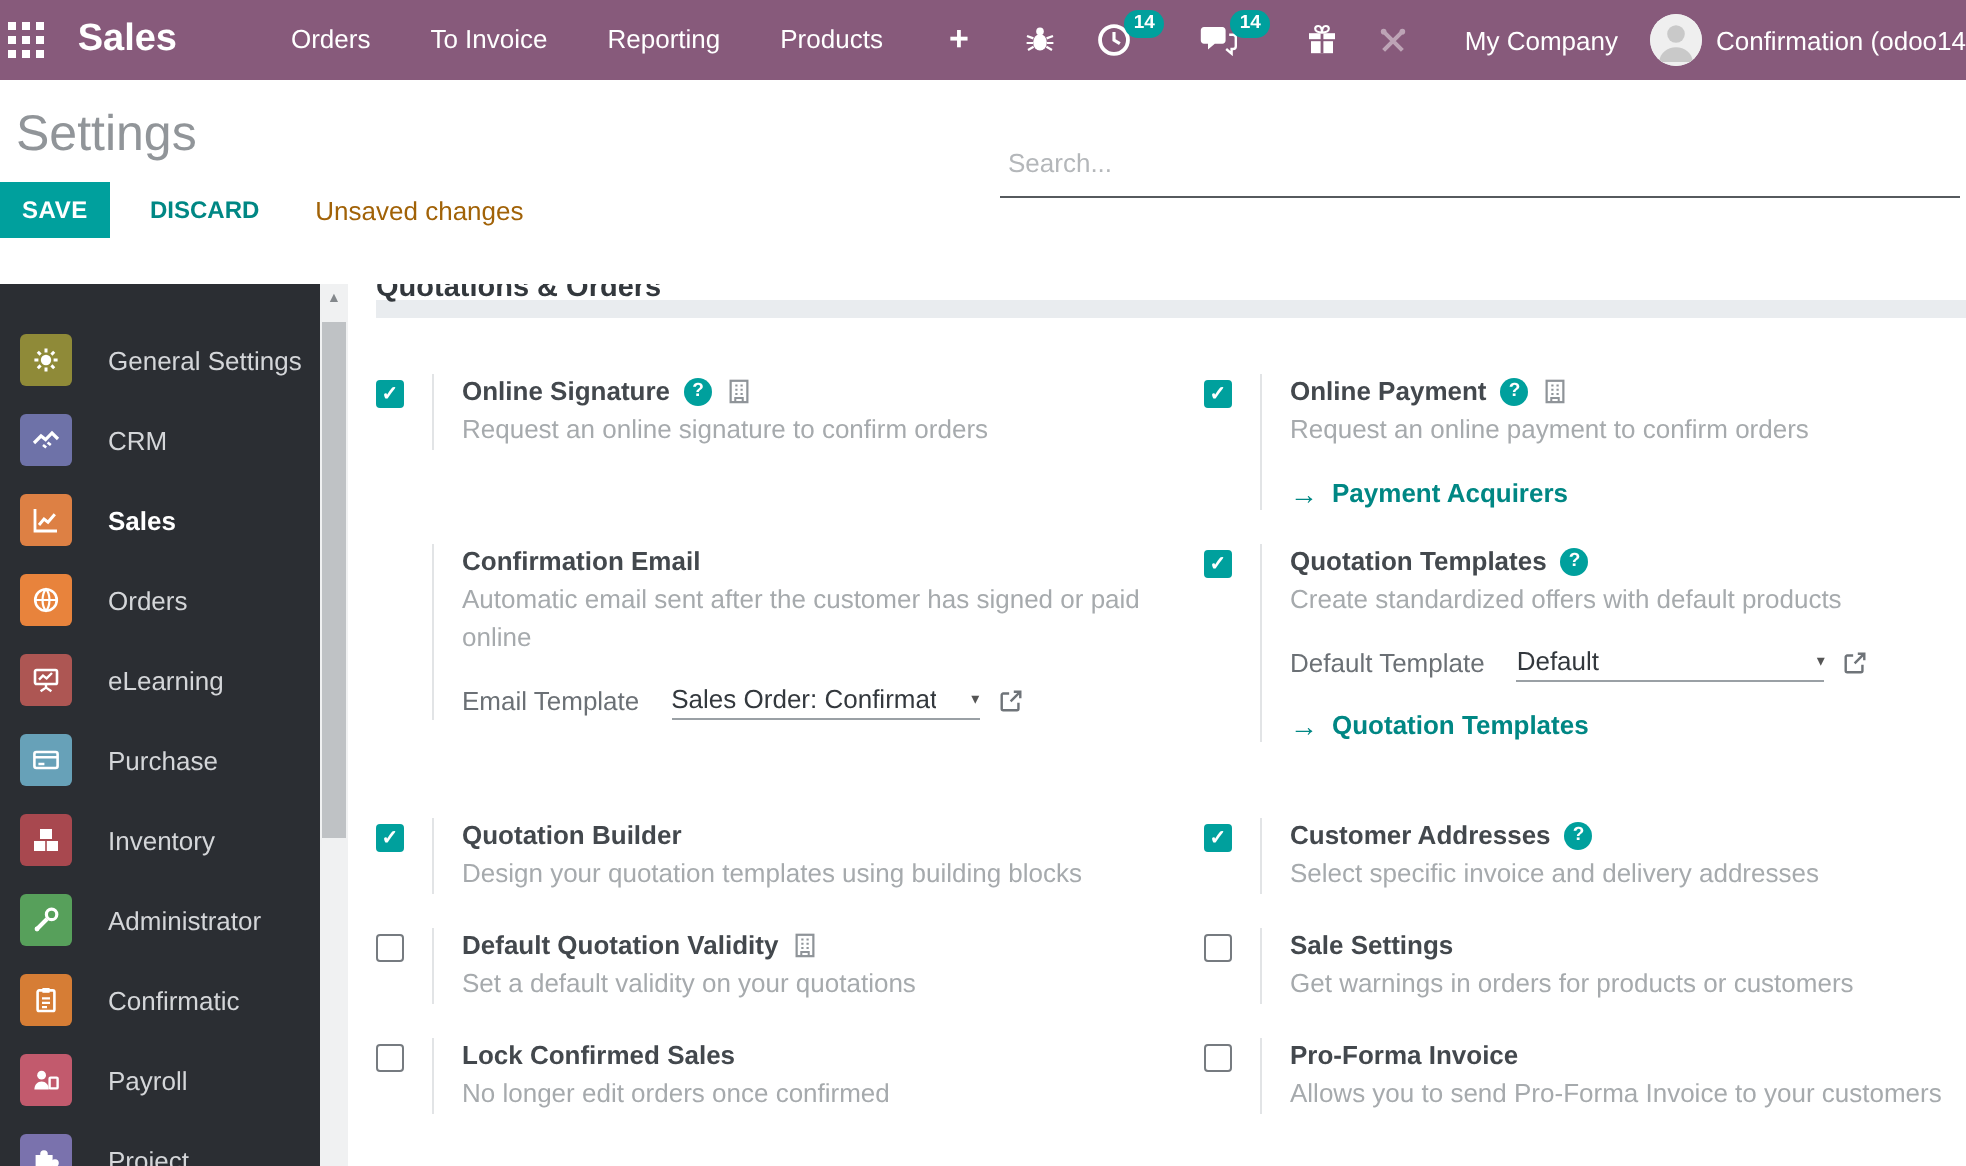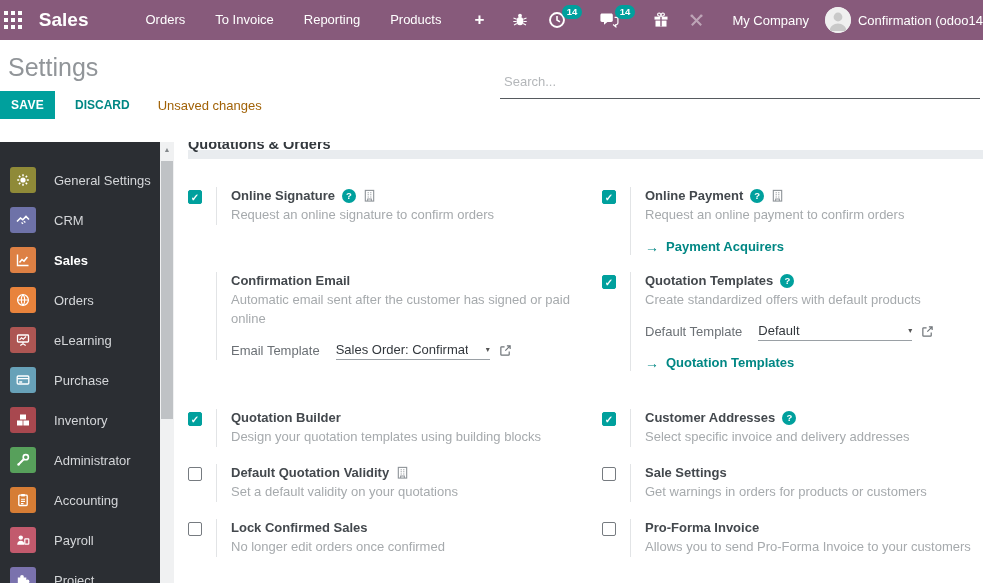--- a/index.html
+++ b/index.html
@@ -241,21 +241,21 @@
         <span class="sb-label">Administrator</span>
       </div>
       <div class="sb-item">
         <span class="tile" style="background: rgb(214, 125, 53);">
           <svg width="14" height="14" viewBox="0 0 14 14">
             <rect x="2.8" y="2.2" width="8.4" height="10.3" rx="0.8" stroke="#fff" stroke-width="1.3" fill="none"></rect>
             <rect x="5.2" y="1" width="3.6" height="2.4" fill="#fff"></rect>
             <path d="M5 6.2h4M5 8.4h4M5 10.6h2.5" stroke="#fff" stroke-width="1.1"></path>
           </svg>
         </span>
-        <span class="sb-label">Accounting</span>
+        <span class="sb-label">Confirmatic</span>
       </div>
       <div class="sb-item">
         <span class="tile" style="background: rgb(194, 90, 109);">
           <svg width="14" height="14" viewBox="0 0 14 14">
             <circle cx="4.8" cy="4.6" r="2.2" fill="#fff"></circle>
             <path d="M1.2 11.8c0-2.4 1.6-4 3.6-4s3.6 1.6 3.6 4z" fill="#fff"></path>
             <rect x="8.8" y="5.8" width="4" height="5.4" rx="0.5" stroke="#fff" stroke-width="1.2" fill="none"></rect>
           </svg>
         </span>
         <span class="sb-label">Payroll</span>

